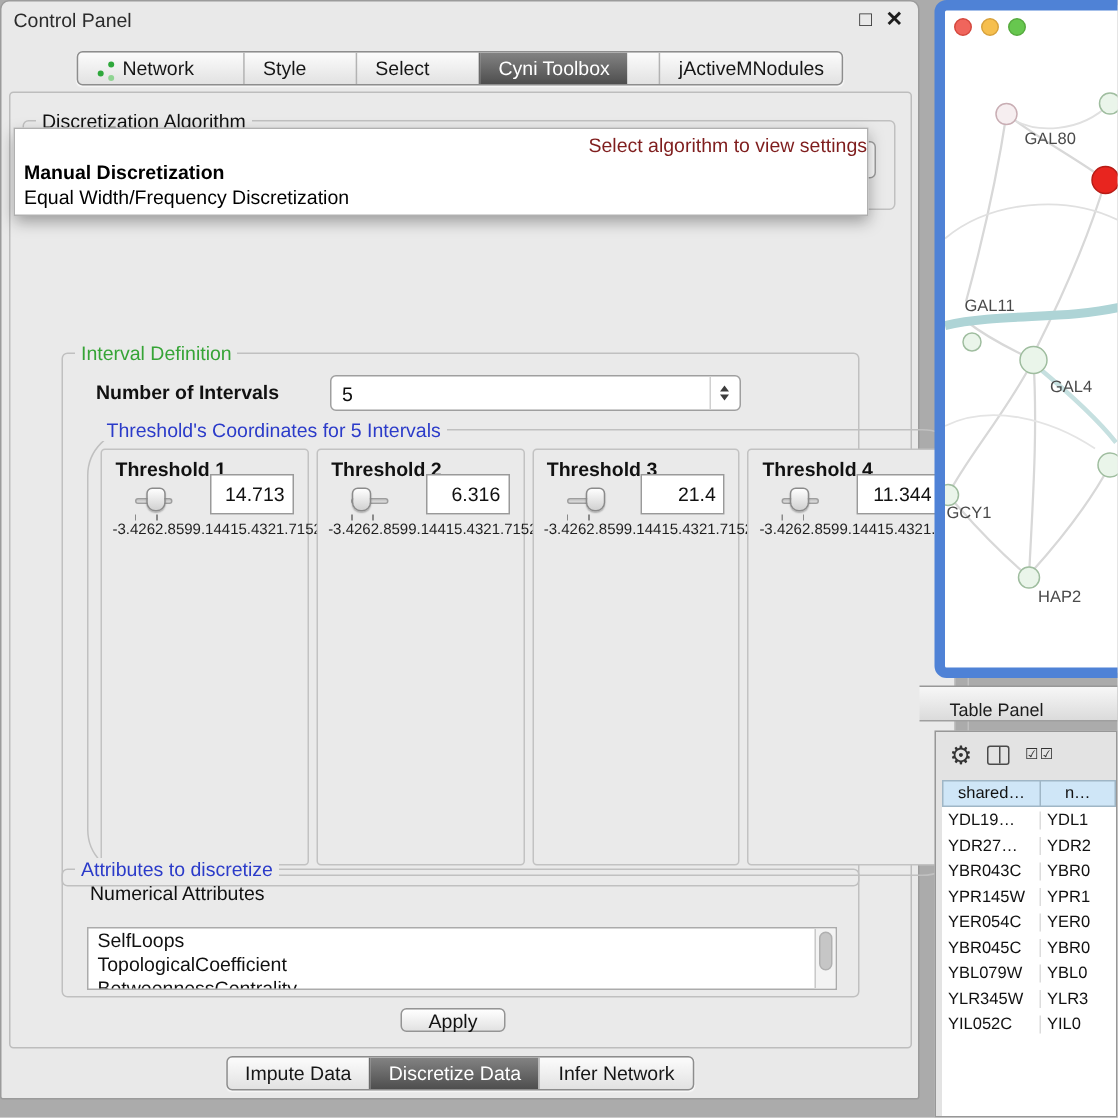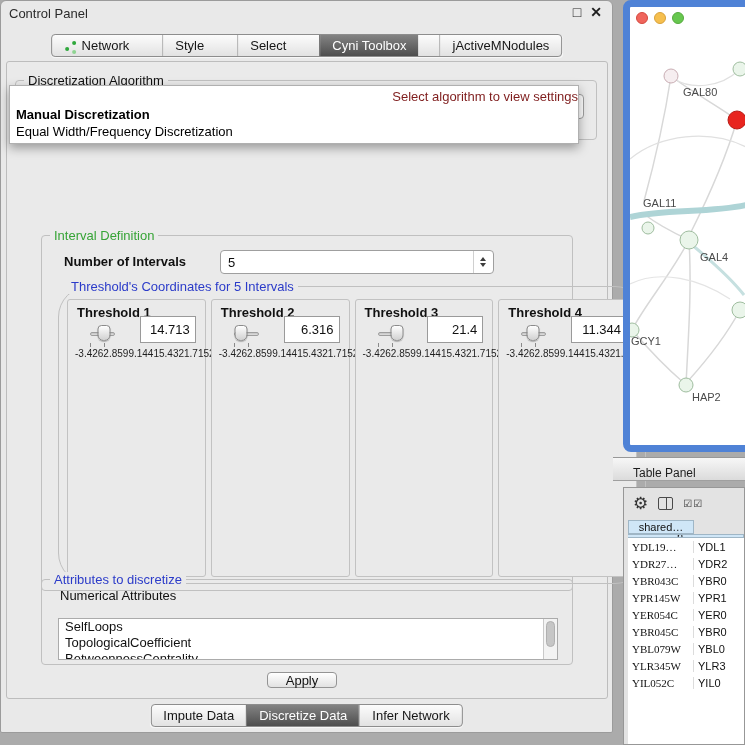--- a/index.html
+++ b/index.html
@@ -83,28 +83,28 @@
   #net-svg { position:absolute; left:0; top:22px; }
 
   
   #tablepanel-bar { position:absolute; left:613px; top:457px; width:132px; height:24px; background:linear-gradient(#f7f7f7,#dbdbdb); border-top:1px solid #989898; border-bottom:1px solid #9f9f9f; display:flex; align-items:flex-end; padding-left:20px; font-size:12px; color:#1c1c1c; }
   #table-window { position:absolute; left:623px; top:487px; width:122px; height:258px; background:#e3e3e3; border:1px solid #979797; }
   .twtoolbar { position:absolute; left:0; top:0; right:0; height:30px; display:flex; align-items:center; gap:10px; padding-left:9px; }
   .gear { font-size:17px; color:#333; line-height:1; }
   .colicon { width:15px; height:13px; border:1.5px solid #4a4a4a; border-radius:2px; position:relative; }
   .colicon::before { content:""; position:absolute; left:50%; top:0; bottom:0; width:1.5px; background:#4a4a4a; }
   .checks { font-size:10px; color:#333; letter-spacing:1px; white-space:nowrap; }
-  .thead { position:absolute; left:4px; top:32px; right:0; height:18px; display:flex;flex-direction:column; }
+  .thead { position:absolute; left:4px; top:32px; right:0; height:18px; display:flex; }
   .th { border:1px solid #9fb6c6; background:#cfe6f7; font-size:11px; display:flex; align-items:center; justify-content:center; overflow:hidden; white-space:nowrap; }
   .th.c1 { width:66px; }
   .th.c2 { flex:1; border-left:none; }
   .tbody { position:absolute; left:4px; top:50px; right:0; bottom:0; background:#fff; overflow:hidden; font-size:11px; }
   .trow { display:flex; height:17px; align-items:center; }
   .td { overflow:hidden; white-space:nowrap; }
-  .td.c1 { width:66px; padding-left:4px; border-right:1px solid #dcdcdc;font-family:Liberation Serif, serif; }
+  .td.c1 { width:66px; padding-left:4px; border-right:1px solid #dcdcdc; }
   .td.c2 { flex:1; padding-left:4px; }
 </style>
 </head>
 <body>
 
 <div id="control-panel">
   <div class="titlebar">
     <span class="title">Control Panel</span>
     <span class="win-btns">
       <span>□</span>

